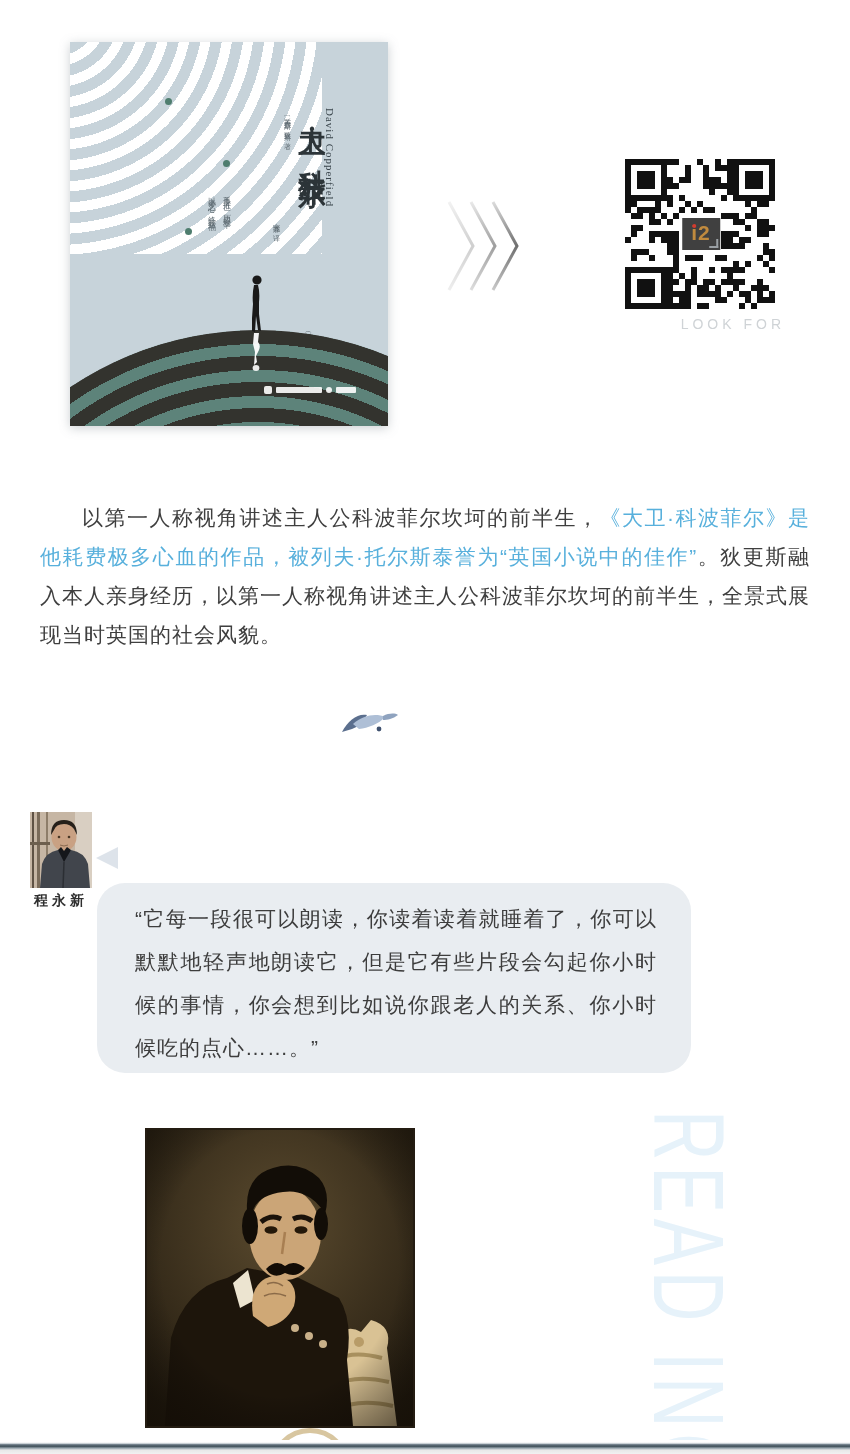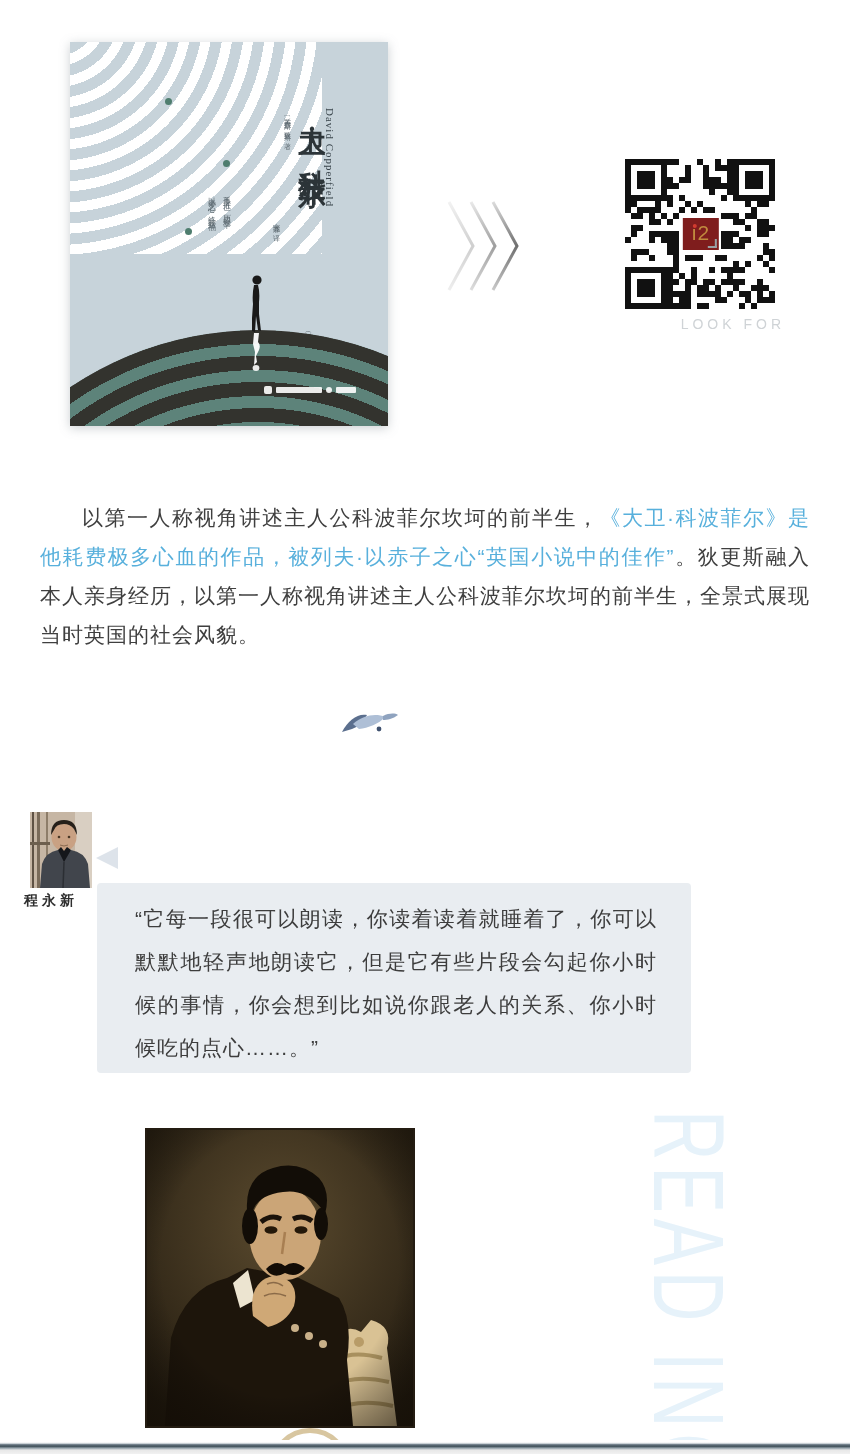--- a/index.html
+++ b/index.html
@@ -36,46 +36,46 @@
   .pub-sq{width:8px;height:8px;background:#fff;border-radius:2px;}
   .pub-bar1{width:46px;height:6px;background:#fff;border-radius:1px;}
   .pub-c{width:6px;height:6px;background:#fff;border-radius:50%;}
   .pub-bar2{width:20px;height:6px;background:#fff;border-radius:1px;}
 
   
   .chevrons{position:absolute;left:446px;top:198px;}
   .qr-wrap{position:absolute;left:625px;top:159px;width:152px;height:150px;}
   .qr-wrap svg{display:block;}
   .qr-logo{position:absolute;left:50%;top:50%;transform:translate(-50%,-50%);
-           background:#7f1d1d;padding:3px 9px 5px 9px;font-size:21px;font-weight:normal;
+           background:#404040;padding:3px 9px 5px 9px;font-size:21px;font-weight:bold;
            color:#c08a3e;letter-spacing:1px;}
   .qr-logo::before{content:"";position:absolute;left:10px;top:6px;width:4px;height:4px;
            border-radius:50%;background:#d23b2f;}
   .qr-logo::after{content:"";position:absolute;right:2px;bottom:2px;width:7px;height:7px;
            border-right:2px solid #9aa0a4;border-bottom:2px solid #9aa0a4;}
   .look-for{position:absolute;left:633px;top:316px;width:152px;text-align:right;
             font-size:14px;letter-spacing:4px;color:#cfd3d6;}
 
   
   .intro{position:absolute;left:40px;top:498px;width:770px;font-size:21px;line-height:39px;
          color:#3f3f3f;letter-spacing:1px;text-align:justify;text-indent:2em;margin:0;}
   .intro .blue{color:#58b0dc;}
 
   
   .bird{position:absolute;left:338px;top:702px;}
 
   
   .avatar{position:absolute;left:30px;top:812px;width:62px;height:76px;overflow:hidden;}
-  .speaker-name{position:absolute;left:24px;top:892px;width:74px;
+  .speaker-name{position:absolute;left:24px;top:892px;width:74px;text-align:center;
                 font-size:14px;font-weight:bold;color:#2f2f2f;letter-spacing:4px;}
   .bubble-tail{position:absolute;left:96px;top:847px;width:0;height:0;
                border-top:11px solid transparent;border-bottom:11px solid transparent;
                border-right:22px solid #dde3ea;}
   .bubble{position:absolute;left:97px;top:883px;width:594px;height:190px;background:#e9edf1;
-          border-radius:4px;padding:14px 34px 0 38px;}
+          border-radius:28px;padding:14px 34px 0 38px;}
   .bubble p{margin:0;font-size:21px;line-height:43px;color:#3d3d3d;letter-spacing:1px;text-align:justify;}
 
   
   .ring{position:absolute;left:270px;top:1428px;width:80px;height:80px;border-radius:50%;
         border:5px solid #d8c6a0;z-index:0;}
   .portrait{position:absolute;left:145px;top:1128px;width:270px;height:300px;
             border:2px solid #241c12;z-index:1;background:#2a2114;}
   .readin{position:absolute;left:645px;top:1110px;writing-mode:vertical-rl;
           font-size:100px;font-weight:normal;color:#e6f2fa;letter-spacing:8px;line-height:88px;
           transform:scale(1,.7);transform-origin:top left;white-space:nowrap;z-index:0;}
@@ -335,21 +335,21 @@
         <path fill-rule="evenodd" d="M108,0h42v42h-42z M114,6v30h30v-30z"></path>
         <rect x="120" y="12" width="18" height="18"></rect>
         <path fill-rule="evenodd" d="M0,108h42v42h-42z M6,114v30h30v-30z"></path>
         <rect x="12" y="120" width="18" height="18"></rect>
       </g>
     </svg>
   <div class="qr-logo" data-name="qr-center-logo">i2</div>
 </div>
 <div class="look-for" data-name="qr-caption">LOOK FOR</div>
 
-<p class="intro" data-name="intro-paragraph"><span data-name="intro-text-black-1">以第一人称视角讲述主人公科波菲尔坎坷的前半生，</span><span class="blue" data-name="intro-text-blue">《大卫·科波菲尔》是他耗费极多心血的作品，被列夫·以赤子之心“英国小说中的佳作”</span><span data-name="intro-text-black-2">。狄更斯融入本人亲身经历，以第一人称视角讲述主人公科波菲尔坎坷的前半生，全景式展现当时英国的社会风貌。</span></p>
+<p class="intro" data-name="intro-paragraph"><span data-name="intro-text-black-1">以第一人称视角讲述主人公科波菲尔坎坷的前半生，</span><span class="blue" data-name="intro-text-blue">《大卫·科波菲尔》是他耗费极多心血的作品，被列夫·托尔斯泰誉为“英国小说中的佳作”</span><span data-name="intro-text-black-2">。狄更斯融入本人亲身经历，以第一人称视角讲述主人公科波菲尔坎坷的前半生，全景式展现当时英国的社会风貌。</span></p>
 
 <svg class="bird" width="62" height="40" viewBox="0 0 62 40" data-name="seagull-divider-icon">
   <path d="M4,30 C10,18 20,11 29,13 C25,20 20,25 14,27 Z" fill="#5b6f8e"></path>
   <path d="M15,22 C25,13 38,11 47,15 C41,22 30,26 21,27 Z" fill="#aebfd6"></path>
   <path d="M45,14 C51,11 57,11 60,13 C55,17 49,18 45,18 Z" fill="#8fa3bf"></path>
   <circle cx="41" cy="27" r="2.4" fill="#3f516f"></circle>
 </svg>
 
 <div class="avatar" data-name="speaker-avatar">
   <svg width="62" height="76" viewBox="0 0 62 76" data-name="speaker-avatar-art">

